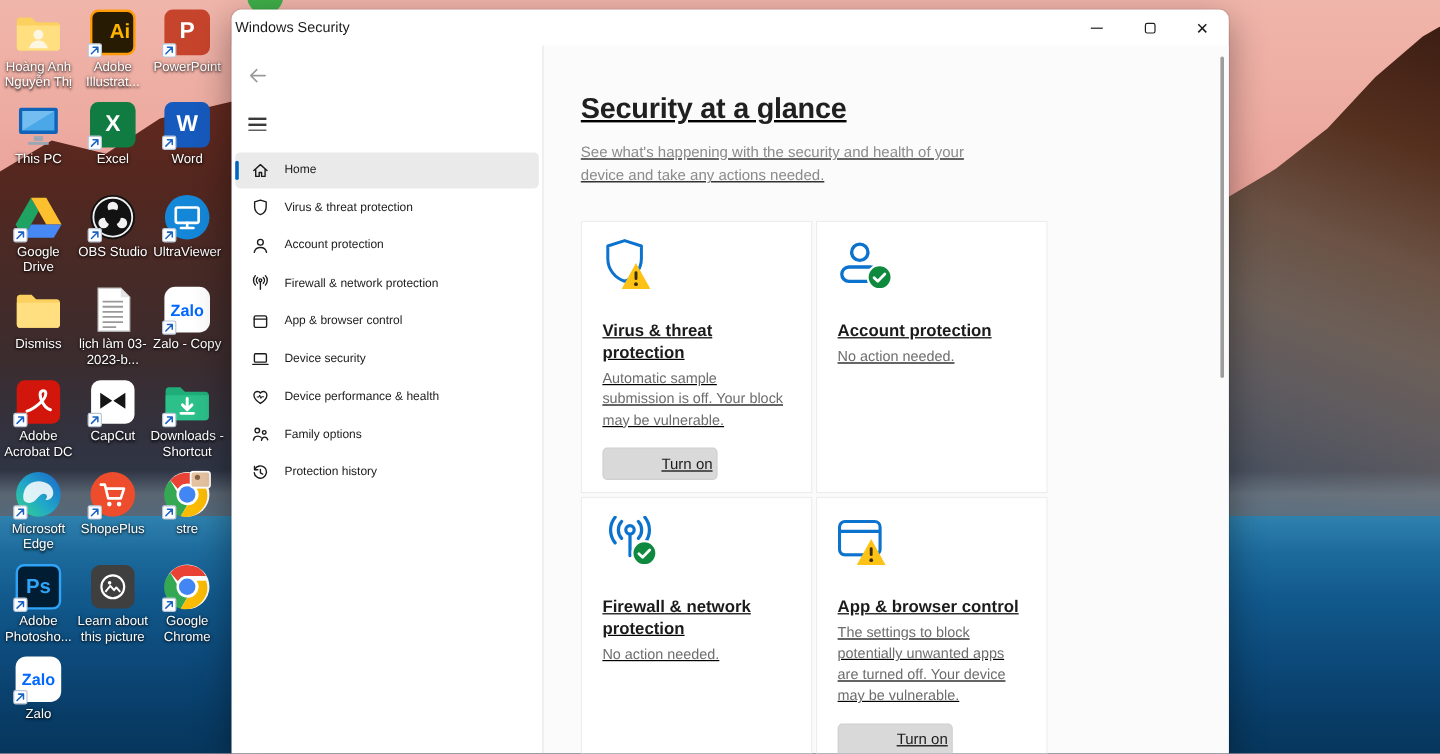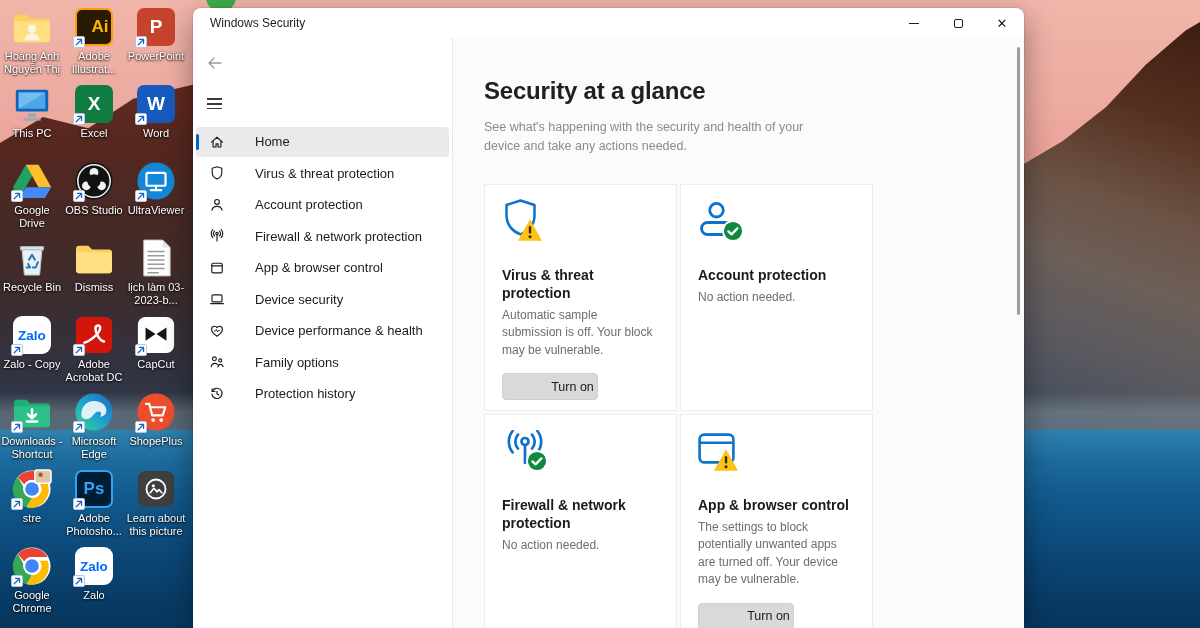--- a/index.html
+++ b/index.html
@@ -36,46 +36,46 @@
   .tile.art-illustrator { background:#271c03; border:2px solid #ff9c08; color:#ffb400; font-size:17px;padding-left:12px; }
   .tile.art-photoshop  { background:#001d33; border:2px solid #2fa3f7; color:#2fa3f7; font-size:17px;text-align:center; }
   .tile.art-powerpoint { background:#c7442c; }
   .tile.art-excel      { background:#107c41; }
   .tile.art-word       { background:#175abd; }
   .tile.art-zalo       { background:#fff; color:#0168ff; font-size:13.5px; border-radius:9px; }
 
   
   .win { position:absolute; left:193px; top:8px; width:831px; height:620px; background:#fff;
     border-radius:8px 8px 0 0; box-shadow:0 10px 30px rgba(0,0,0,.38), 0 0 0 1px rgba(0,0,0,.08); z-index:5; overflow:hidden; }
-  .titlebar { height:30px; display:flex; align-items:center; padding-left:17px; position:relative; }
+  .titlebar { height:30px; display:flex; align-items:center; padding-left:3px; position:relative; }
   .win-title { font-size:12px; color:#1c1c1c; }
   .captions { position:absolute; right:0; top:0; height:30px; display:flex; }
   .cap-btn { width:44px; height:30px; display:flex; align-items:center; justify-content:center; background:transparent; border:none; cursor:default; }
   .glyph-min { width:10px; height:0; border-top:1px solid #202020; display:block; }
   .glyph-max { width:9px; height:9px; border:1.2px solid #202020; border-radius:2px; display:block; }
   .glyph-close { font-size:13px; color:#1a1a1a; line-height:1; }
 
   .window-body { display:flex; height:590px; }
 
   
   .sidebar { width:259px; background:#fff; padding-top:6px; flex:none; }
   .nav-top-btn { background:none; border:none; display:block; margin-left:10px; cursor:default; padding:4px; }
   .back-btn { margin-top:8px; }
   .back-btn svg { stroke:#9a9a9a; fill:none; stroke-width:1.3; stroke-linecap:round; stroke-linejoin:round; }
   .menu-btn { margin-top:14px; margin-bottom:10px; }
   .menu-btn .bar { display:block; width:15px; height:1.6px; background:#3a3a3a; margin:3.2px 0; }
   .nav-item { position:relative; height:30px; margin:1.5px 3px; padding-left:13px; display:flex; align-items:center;
-    gap:30px; border-radius:4px; font-size:13px; color:#1b1b1b; cursor:default; }
+    gap:12px; border-radius:4px; font-size:10px; color:#1b1b1b; cursor:default; }
   .nav-item.selected { background:#eaeaea; }
   .nav-item.selected::before { content:""; position:absolute; left:0; top:7px; width:3px; height:16px; border-radius:2px; background:#0067c0; }
   .nav-ic { width:16px; height:16px; flex:none; display:flex; }
   .nav-ic svg { stroke:#1b1b1b; fill:none; stroke-width:1.15; stroke-linecap:round; stroke-linejoin:round; }
 
   
-  .content { flex:1; background:#fbfbfb; border-left:1px solid #e7e7e7; padding:39px 0 0 31px; position:relative; }
+  .content { flex:1; background:#fbfbfb; border-left:1px solid #e7e7e7; padding:39px 0 0 31px; position:relative;text-decoration:underline; }
   .page-title { font-size:24px; font-weight:600; color:#202020; letter-spacing:-.2px; margin-bottom:13px; }
   .page-sub { font-size:12.5px; color:#8b8b8b; line-height:1.55; max-width:332px; margin-bottom:27px; }
   .cards { display:grid; grid-template-columns:193px 193px; gap:3px; }
   .card { background:#fff; border:1px solid #ededed; height:227px; padding:13px 17px; }
   .card-icon { position:relative; width:52px; height:46px; margin-bottom:23px; }
   .card-icon .main-ic { position:absolute; left:0; top:0; }
   .card-icon .badge { position:absolute; }
   .card-title { font-size:14px; font-weight:600; color:#1b1b1b; line-height:1.28; margin-bottom:4px; }
   .card-desc { font-size:12px; color:#6d6d6d; line-height:1.46; }
   .card-btn { margin-top:14px; width:96px; height:27px; background:#d9d9d9; border:1px solid #cfcfcf; border-radius:4px;
@@ -213,34 +213,20 @@
         </svg>
         <span class="shortcut-badge">
           <svg width="8" height="8" viewBox="0 0 10 10">
             <path d="M1.5 8.5 8 2M3.2 1.8H8.2v5" stroke="#1b62c5" stroke-width="1.6" fill="none" stroke-linecap="round" stroke-linejoin="round"></path>
           </svg>
         </span>
       </div>
     <div class="dicon-label">UltraViewer</div>
   </div>
 
-  <div class="dicon">
-    <div class="dicon-art">
-        <svg width="38" height="40" viewBox="0 0 40 42">
-          <path d="M8 9h24v3.5H8z" fill="#dfe5ea" stroke="#b4bec6"></path>
-          <path d="M9.5 12.5h21L28 39H12z" fill="#ecf0f3" stroke="#b4bec6"></path>
-          <g stroke="#1f7ac0" stroke-width="2.1" fill="none" stroke-linejoin="round">
-            <path d="M16.5 23.5 20 17.5l3.5 6"></path>
-            <path d="M26.5 24.5 24 31h-4"></path>
-            <path d="M13.5 31h4.5l-2.5-4.5"></path>
-          </g>
-        </svg>
-      </div>
-    <div class="dicon-label">Recycle Bin</div>
-  </div>
 
   <div class="dicon">
     <div class="dicon-art">
         <svg width="42" height="36" viewBox="0 0 44 38">
           <path d="M3 9c0-1.7 1.3-3 3-3h10l4 4h18c1.7 0 3 1.3 3 3v19c0 1.7-1.3 3-3 3H6c-1.7 0-3-1.3-3-3z" fill="#fcd05f"></path>
           <path d="M3 13h38v19c0 1.7-1.3 3-3 3H6c-1.7 0-3-1.3-3-3z" fill="#ffdf80"></path>
         </svg>
       </div>
     <div class="dicon-label">Dismiss</div>
   </div>

